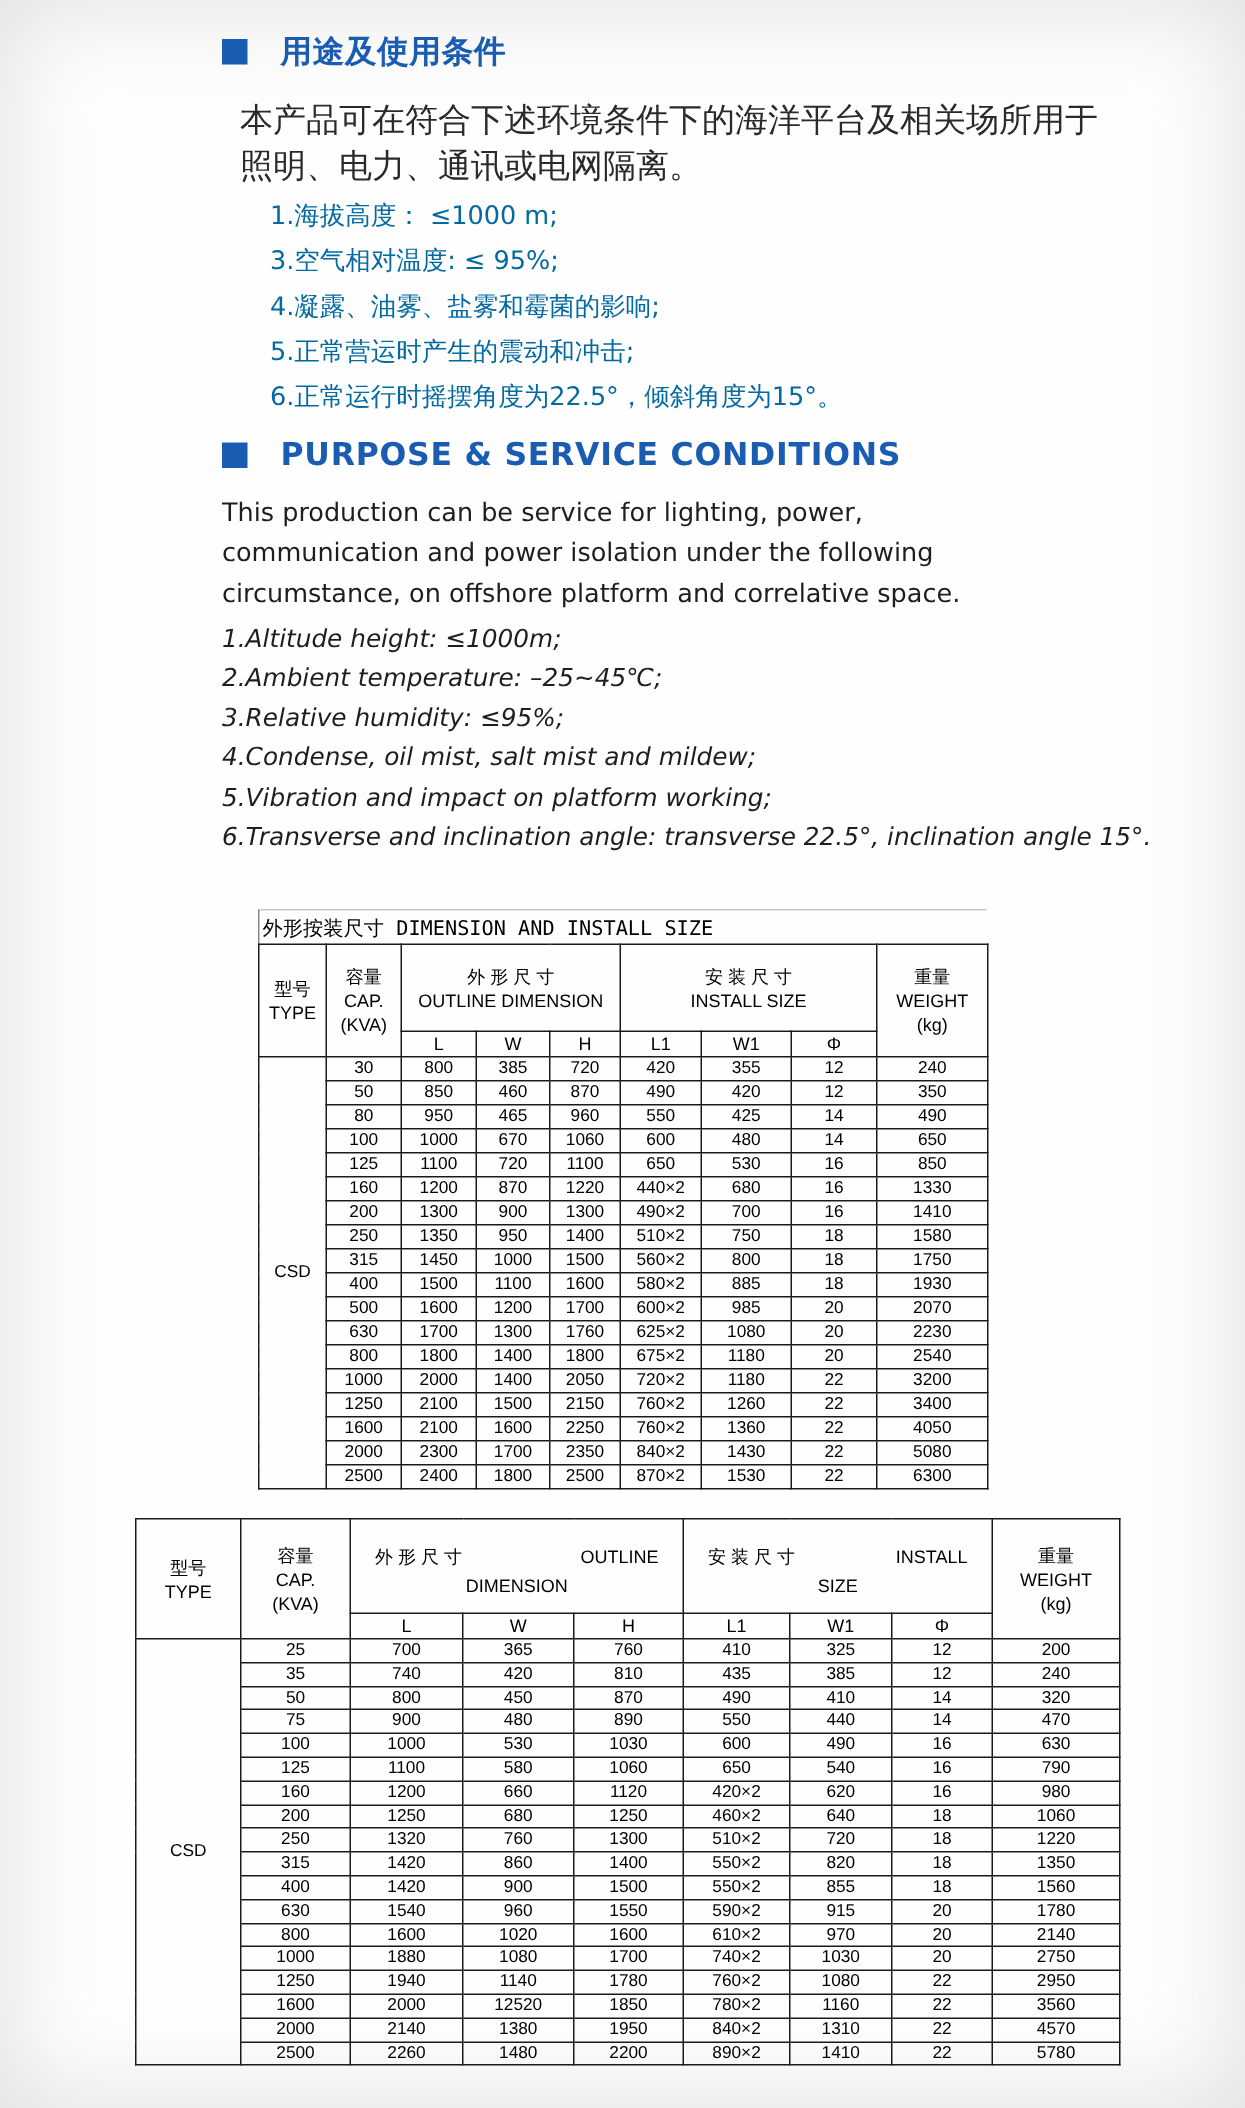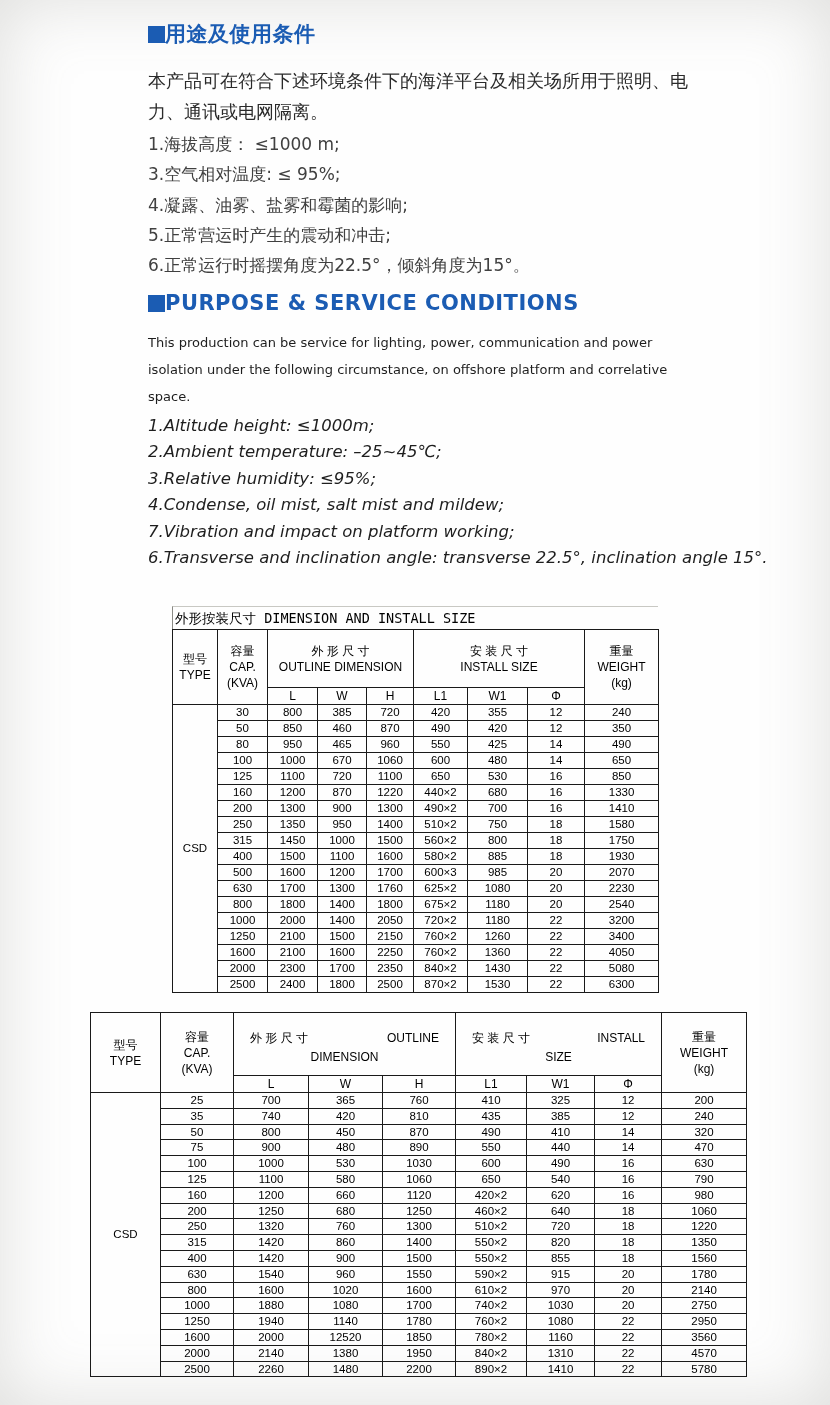--- a/index.html
+++ b/index.html
@@ -3,30 +3,30 @@
 <meta charset="utf-8">
 <style>
   html,body{margin:0;padding:0;}
   body{
     width:830px;height:1405px;position:relative;background:#fefefe;
     font-family:"DejaVu Sans",sans-serif;color:#222;overflow:hidden;
   }
   .vignette{position:absolute;inset:0;pointer-events:none;
     box-shadow:inset 0 0 70px rgba(110,110,100,0.22);}
   
-  .sec-head{display:flex;align-items:center;gap:0;}
+  .sec-head{display:flex;align-items:center;gap:22px;}
   .sq{width:17px;height:17px;background:#1b5cb3;flex:0 0 auto;}
   .sec-title{font-size:21px;font-weight:bold;color:#1b5cb3;letter-spacing:0.5px;}
   
   #cn-sec{position:absolute;left:148px;top:20px;width:600px;}
-  .cn-para{margin:17px 0 0 0;font-size:18px;line-height:31px;color:#2a2a2a;width:575px;}
-  .cn-list{margin-top:2px;font-size:17px;line-height:30.3px;color:#404040;}
+  .cn-para{margin:17px 0 0 12px;font-size:22px;line-height:31px;color:#2a2a2a;width:575px;}
+  .cn-list{margin-top:2px;font-size:17px;line-height:30.3px;color:#0369a1;margin-left:32px;}
   
   #en-sec{position:absolute;left:148px;top:291px;width:660px;}
-  .en-para{margin:14px 0 0 0;font-size:13px;line-height:27px;color:#1e1e1e;width:545px;}
+  .en-para{margin:14px 0 0 0;font-size:17px;line-height:27px;color:#1e1e1e;width:545px;}
   .en-list{margin-top:3px;font-size:16.5px;line-height:26.4px;color:#1e1e1e;font-style:italic;}
   
   .tblwrap{position:absolute;}
   #t1wrap{left:172px;top:606px;width:486px;}
   #t2wrap{left:90px;top:1012px;width:656px;}
   .t1-title{
     font-family:"DejaVu Sans Mono","Liberation Mono",monospace;
     font-size:13.5px;color:#000;white-space:nowrap;
     border-top:1px solid #c8c8c3;border-left:1px solid #8a8a85;
     padding:3px 0 1px 2px;
@@ -75,21 +75,21 @@
   <div class="sec-head">
     <span class="sq"></span>
     <span class="sec-title">PURPOSE &amp; SERVICE CONDITIONS</span>
   </div>
   <p class="en-para">This production can be service for lighting, power, communication and power isolation under the following circumstance, on offshore platform and correlative space.</p>
   <div class="en-list">
     <div>1.Altitude height: ≤1000m;</div>
     <div>2.Ambient temperature: –25~45℃;</div>
     <div>3.Relative humidity: ≤95%;</div>
     <div>4.Condense, oil mist, salt mist and mildew;</div>
-    <div>7.Vibration and impact on platform working;</div>
+    <div>5.Vibration and impact on platform working;</div>
     <div>6.Transverse and inclination angle: transverse 22.5°, inclination angle 15°.</div>
   </div>
 </section>
 
 <div id="t1wrap" class="tblwrap">
   <div class="t1-title">外形按装尺寸 DIMENSION AND INSTALL SIZE</div>
   <table class="spec t1">
     <colgroup>
       <col style="width:45px">
         <col style="width:50px">
@@ -225,21 +225,21 @@
           <td>580×2</td>
           <td>885</td>
           <td>18</td>
           <td>1930</td>
         </tr>
         <tr>
           <td>500</td>
           <td>1600</td>
           <td>1200</td>
           <td>1700</td>
-          <td>600×3</td>
+          <td>600×2</td>
           <td>985</td>
           <td>20</td>
           <td>2070</td>
         </tr>
         <tr>
           <td>630</td>
           <td>1700</td>
           <td>1300</td>
           <td>1760</td>
           <td>625×2</td>

